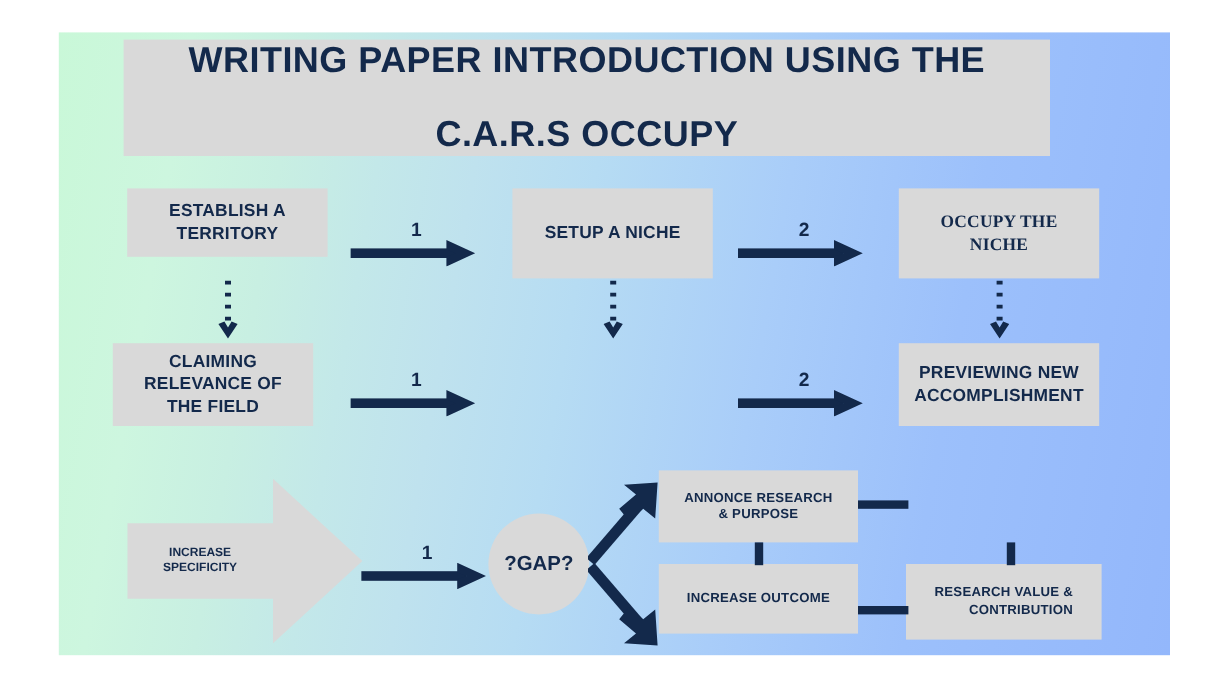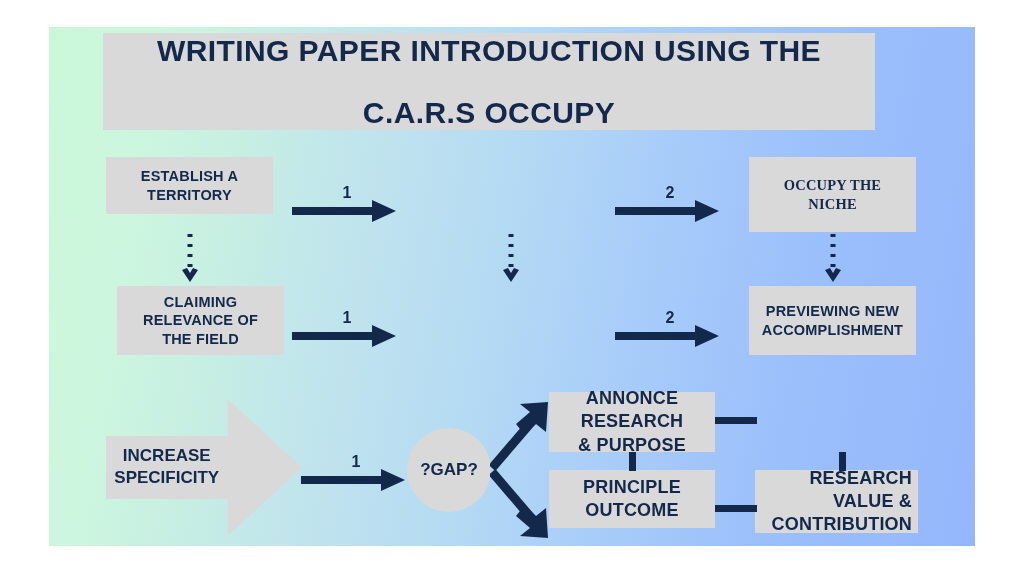--- a/index.html
+++ b/index.html
@@ -77,21 +77,21 @@
     letter-spacing: 0.4px;
     line-height: 1.3;
     box-sizing: border-box;
     gap: 23px;
   }
   #title-banner .tline { display: block; }
 
   
   .r1 { font-size: 14.5px; }
   .r2 { font-size: 14.5px; }
-  .r3 { font-size: 18px; }
+  .r3 { font-size: 11px; }
 
   
   .sarrow {
     position: absolute;
     height: 34px;
   }
   .sarrow .num {
     position: absolute;
     top: -3px;
     left: 50%;
@@ -148,21 +148,21 @@
     left: 0;
     top: 27%;
     width: 62%;
     height: 46%;
     display: flex;
     align-items: center;
     justify-content: center;
     text-align: center;
     color: #13294b;
     font-weight: bold;
-    font-size: 17px;
+    font-size: 10px;
     line-height: 1.3;
     white-space: pre-line;
   }
 
   
   .branch { position: absolute; }
 </style>
 </head>
 <body>
 
@@ -178,20 +178,21 @@
 TERRITORY</div>
 
     <div class="sarrow" style="left:243px; top:160px; width:110px;">
       <span class="num">1</span>
       <svg width="110" height="22" viewBox="0 0 110 22">
         <rect x="0" y="7" width="88" height="8" fill="#13294b"></rect>
         <path d="M80 0 L104 11 L80 22 L80 14 L88 11 L80 8 Z" fill="#13294b"></path>
       </svg>
     </div>
 
+    <div class="box r1" style="left:378px; top:130px; width:167px; height:75px;">SETUP A NICHE</div>
 
     <div class="sarrow" style="left:566px; top:160px; width:110px;">
       <span class="num">2</span>
       <svg width="110" height="22" viewBox="0 0 110 22">
         <rect x="0" y="7" width="88" height="8" fill="#13294b"></rect>
         <path d="M80 0 L104 11 L80 22 L80 14 L88 11 L80 8 Z" fill="#13294b"></path>
       </svg>
     </div>
 
     <div class="box r1" style="left:700px; top:130px; width:167px; height:75px;font-family:Liberation Serif, serif;">OCCUPY THE
@@ -205,21 +206,21 @@
     <svg class="dotline" style="left:453px; top:205px;" width="18" height="56" viewBox="0 0 18 56">
       <line x1="9" y1="2" x2="9" y2="36" stroke="#13294b" stroke-width="5" stroke-dasharray="3 7" stroke-linecap="butt"></line>
       <path d="M1 38 L9 50 L17 38 L12 36 L9 41 L6 36 Z" fill="#13294b"></path>
     </svg>
 
     <svg class="dotline" style="left:775px; top:205px;" width="18" height="56" viewBox="0 0 18 56">
       <line x1="9" y1="2" x2="9" y2="36" stroke="#13294b" stroke-width="5" stroke-dasharray="3 7" stroke-linecap="butt"></line>
       <path d="M1 38 L9 50 L17 38 L12 36 L9 41 L6 36 Z" fill="#13294b"></path>
     </svg>
 
-    <div class="box r2" style="left:68px; top:259px; width:167px; height:69px;">CLAIMING
+    <div class="box r2" style="left:45px; top:259px; width:167px; height:69px;">CLAIMING
 RELEVANCE OF
 THE  FIELD</div>
 
     <div class="sarrow" style="left:243px; top:285px; width:110px;">
       <span class="num">1</span>
       <svg width="110" height="22" viewBox="0 0 110 22">
         <rect x="0" y="7" width="88" height="8" fill="#13294b"></rect>
         <path d="M80 0 L104 11 L80 22 L80 14 L88 11 L80 8 Z" fill="#13294b"></path>
       </svg>
     </div>
@@ -260,21 +261,21 @@
     </svg>
 
     <svg class="branch" style="left:441px; top:441px;" width="64" height="72" viewBox="0 0 64 72">
       <line x1="2" y1="4" x2="50" y2="60" stroke="#13294b" stroke-width="9" stroke-linecap="butt"></line>
       <path d="M58 70 L30 68 L40 60 L26 48 L34 38 L46 48 L56 40 Z" fill="#13294b"></path>
     </svg>
 
     <div class="box r3" style="left:500px; top:365px; width:166px; height:60px;">ANNONCE RESEARCH
 &amp; PURPOSE</div>
 
-    <div class="box r3" style="left:500px; top:443px; width:166px; height:58px;">PRINCIPLE OUTCOME</div>
+    <div class="box r3" style="left:500px; top:443px; width:166px; height:58px;">INCREASE OUTCOME</div>
 
 
     <div class="box r3" style="left:706px; top:443px; width:163px; height:63px;text-align:right;">RESEARCH VALUE &amp;
 CONTRIBUTION</div>
 
     <div class="bar-h" style="left:666px; top:390px; width:42px; height:7px;"></div>
     <div class="bar-h" style="left:666px; top:478px; width:42px; height:7px;"></div>
     <div class="bar-v" style="left:580px; top:425px; width:7px; height:19px;"></div>
     <div class="bar-v" style="left:790px; top:425px; width:7px; height:19px;"></div>
 

